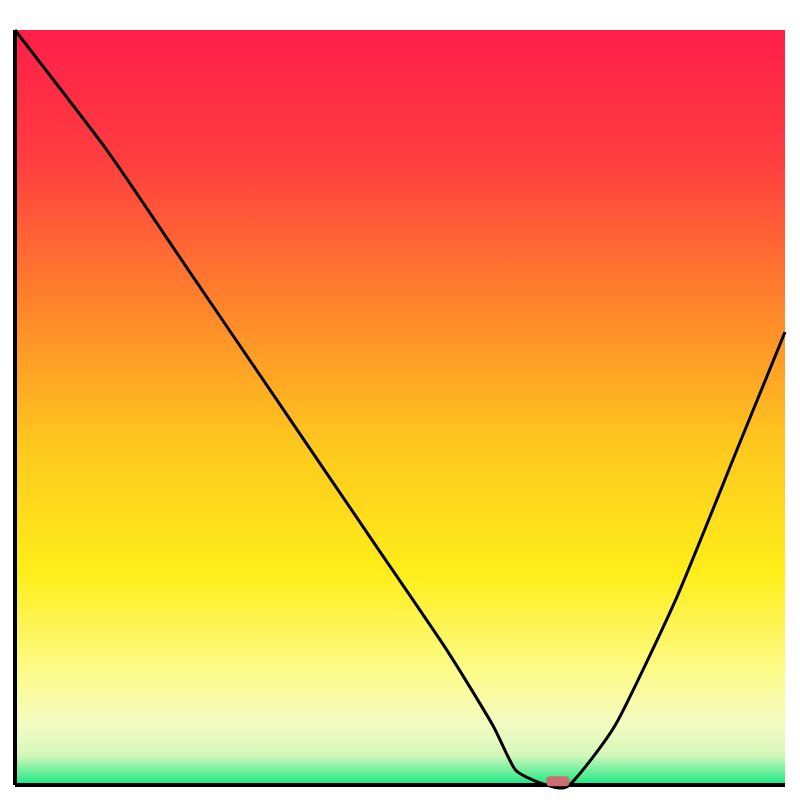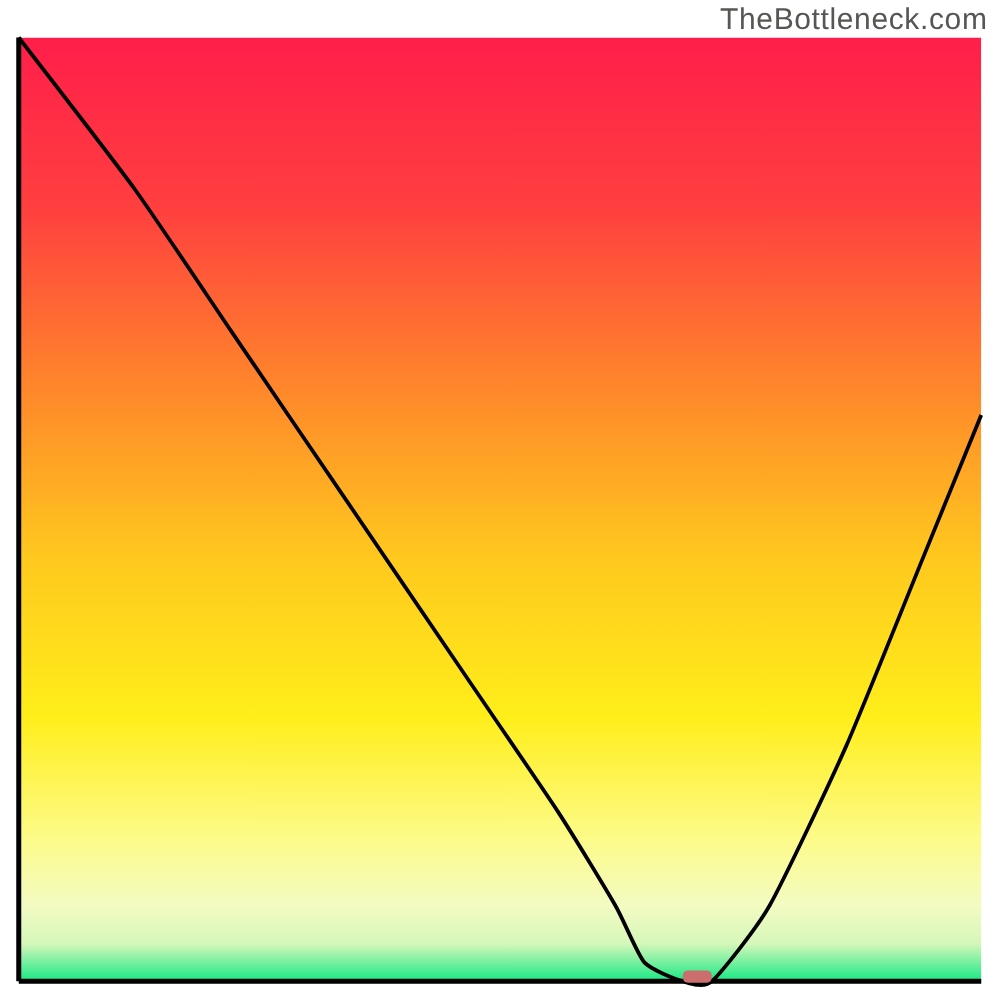--- a/index.html
+++ b/index.html
@@ -31,21 +31,20 @@
     left: 0;
     width: 800px;
     height: 800px;
     display: block;
   }
 </style>
 </head>
 <body>
 <div class="container">
 
-<div class="watermark">TheBottleneck.com</div>
 
 <svg class="chart" viewBox="0 0 800 800">
   <defs>
     <linearGradient id="bg-grad" x1="0" y1="0" x2="0" y2="1">
           <stop offset="0.0%" stop-color="#ff1e4a"></stop>
           <stop offset="18.0%" stop-color="#ff3f3f"></stop>
           <stop offset="38.0%" stop-color="#ff8a2a"></stop>
           <stop offset="55.0%" stop-color="#ffc81e"></stop>
           <stop offset="72.0%" stop-color="#ffee1a"></stop>
           <stop offset="85.0%" stop-color="#fdfb8a"></stop>

